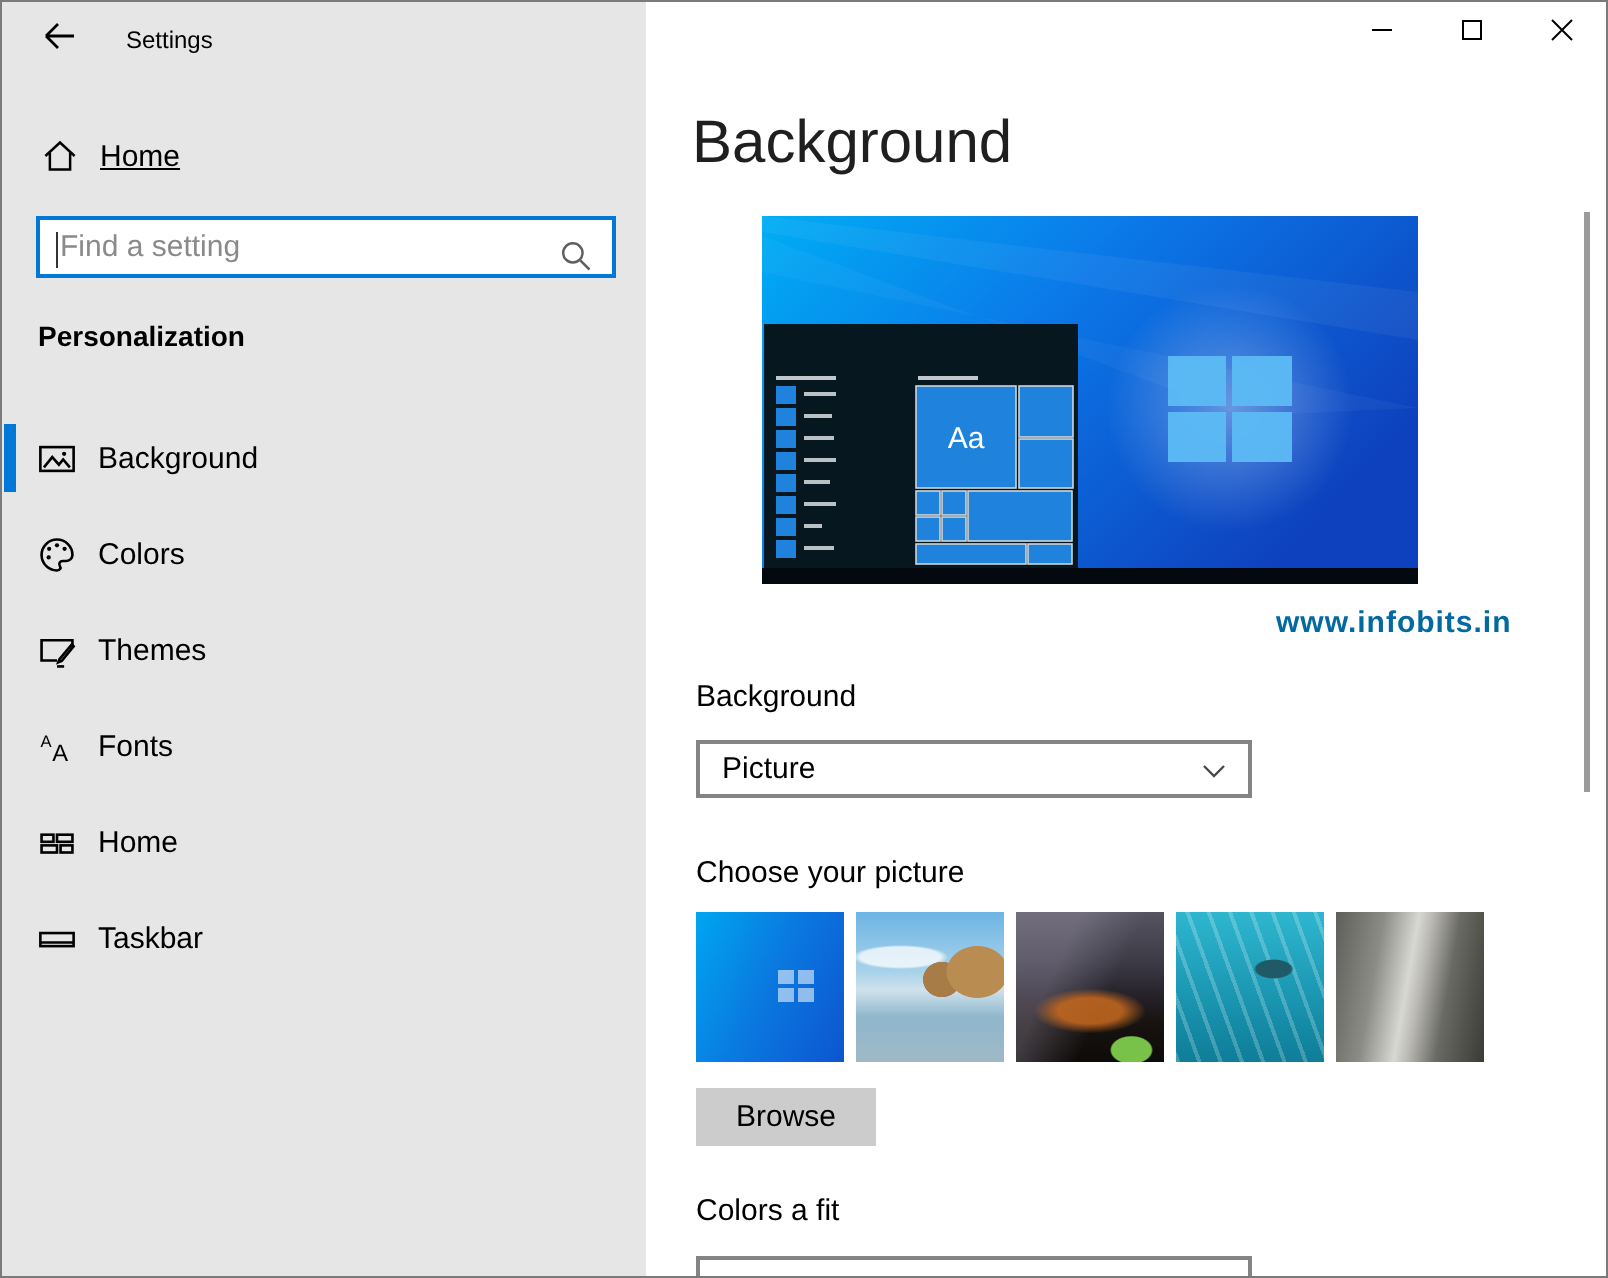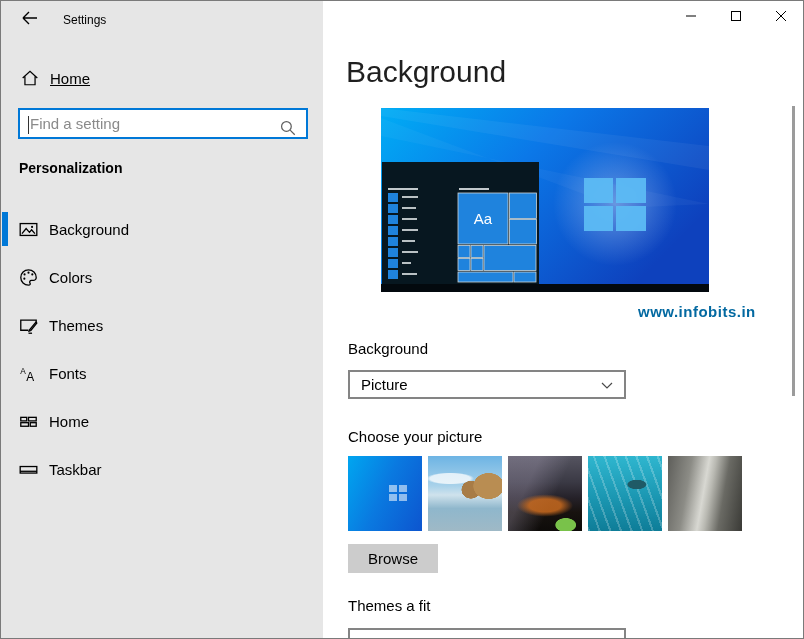--- a/index.html
+++ b/index.html
@@ -308,18 +308,18 @@
     <div class="thumbs">
         <div class="thumb t-0"></div>
         <div class="thumb t-1"></div>
         <div class="thumb t-2"></div>
         <div class="thumb t-3"></div>
         <div class="thumb t-4"></div>
       </div>
 
     <button class="browse-btn">Browse</button>
 
-    <div class="field-label lbl-fit">Themes a fit</div>
+    <div class="field-label lbl-fit">Colors a fit</div>
     <div class="combo combo-fit"></div>
   </div>
 
   <div class="scrollbar"></div>
 </div>
 
 </body></html>

